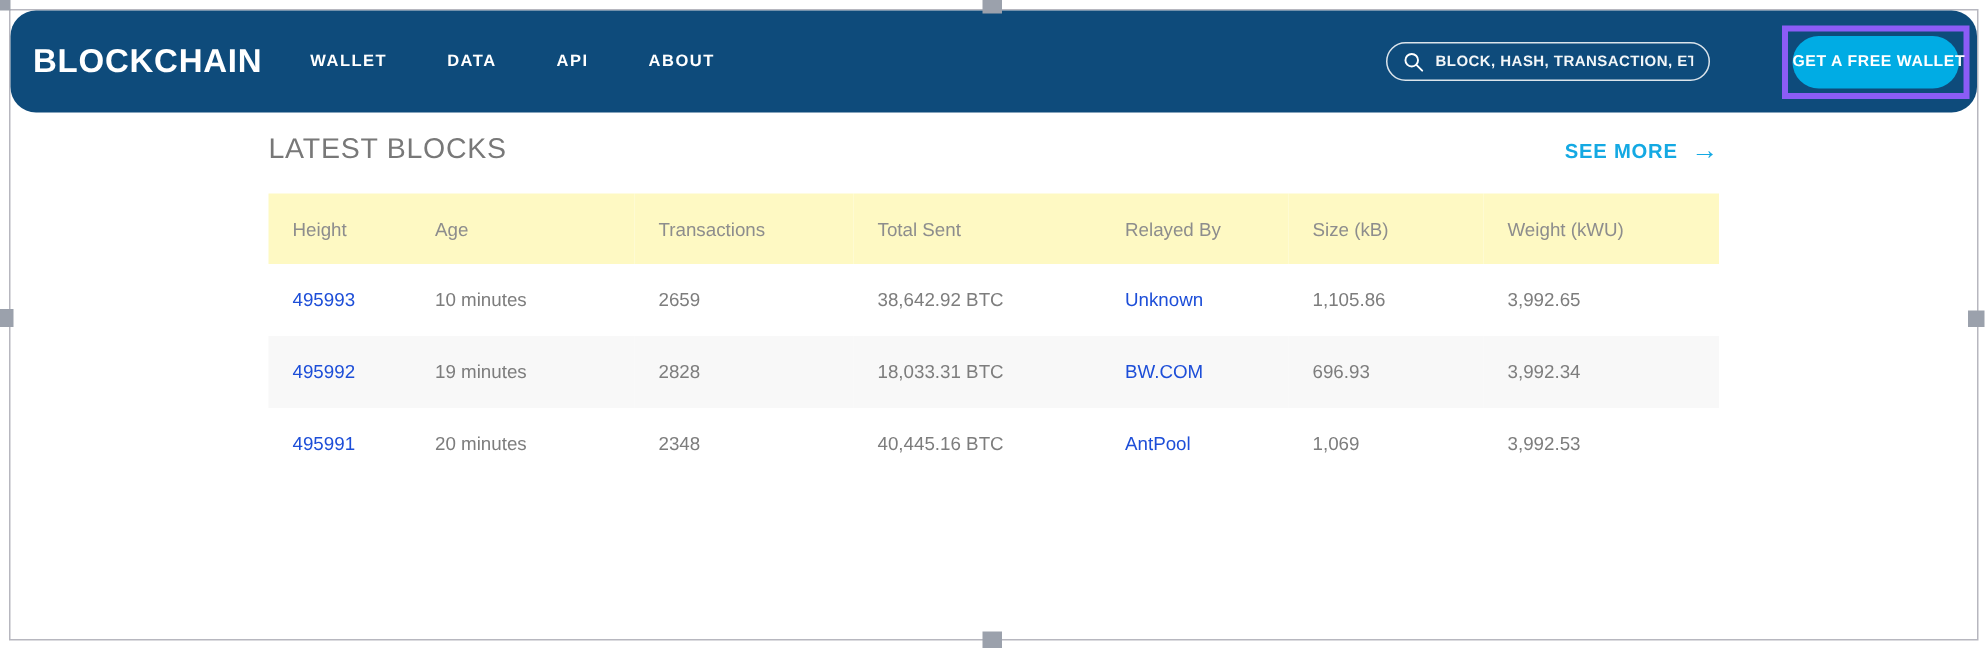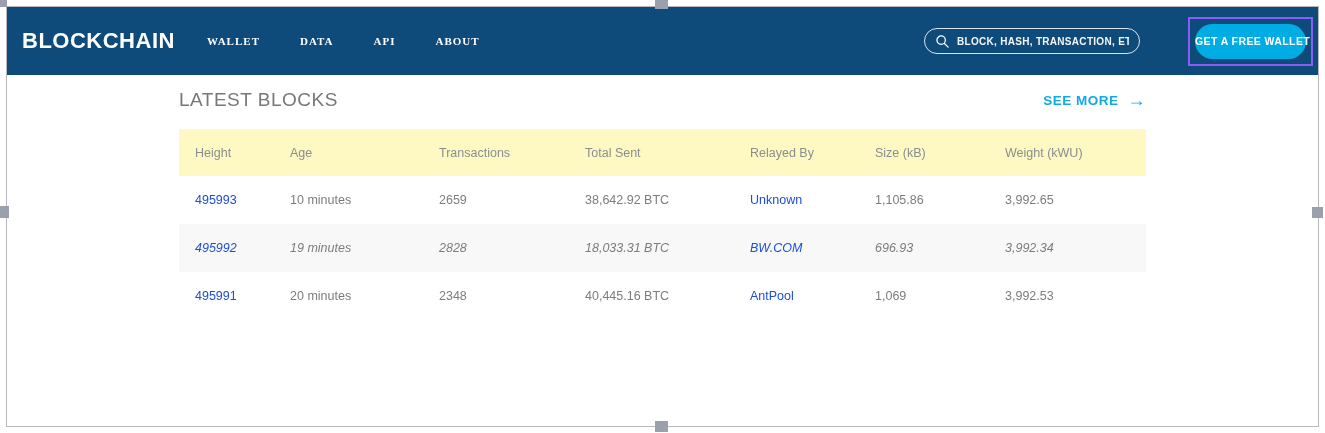--- a/index.html
+++ b/index.html
@@ -12,56 +12,56 @@
            border:1px solid #b7b7bf; pointer-events:none; }
   .handle { position:absolute; background:#9ba1ac; z-index:30; }
   .h-tl { left:0; top:0; width:7px; height:7px; }
   .h-tc { left:655px; top:0; width:13px; height:9px; }
   .h-lc { left:0; top:206px; width:9px; height:12px; }
   .h-rc { left:1312px; top:207px; width:11px; height:11px; }
   .h-bc { left:655px; top:421px; width:13px; height:11px; }
 
   
   .topbar { position:absolute; top:7px; left:7px; right:7px; height:68px;
-            background:#0e4b7b; display:flex; align-items:center; z-index:5; }
+            background:#0e4b7b; display:flex; align-items:center; z-index:5;border-radius:17px; }
   .logo { margin-left:15px; font-size:22px; font-weight:bold; color:#fff;
           letter-spacing:0.5px; cursor:pointer; white-space:nowrap; }
   .nav { display:flex; align-items:center; margin-left:32px; }
   .nav-item { margin-right:40px; font-size:11px; font-weight:bold; color:#fff;
-              letter-spacing:1px; cursor:pointer; white-space:nowrap;font-family:Liberation Serif, serif; }
+              letter-spacing:1px; cursor:pointer; white-space:nowrap; }
   .search-pill { margin-left:auto; margin-right:48px; width:216px; height:26px;
                  border:1px solid rgba(255,255,255,0.85); border-radius:14px;
                  display:flex; align-items:center; padding:0 10px; }
   .search-pill svg { flex:0 0 auto; margin-right:7px; }
   .search-input { flex:1; background:transparent; border:none; outline:none;
                   color:#fff; font-size:10px; font-weight:bold; letter-spacing:0.3px;
                   font-family:"Liberation Sans", sans-serif; min-width:0; }
   .search-input::placeholder { color:#fff; opacity:0.95; }
   .annotation-box { margin-right:5px; width:125px; height:49px;
-                    border:2px solid #8b5cf6; display:flex; align-items:center;
+                    border:4px solid #8b5cf6; display:flex; align-items:center;
                     justify-content:center; }
   .wallet-btn { width:111px; height:35px; border:none; border-radius:18px;
                 background:#00ace4; color:#fff; font-size:10.5px; font-weight:bold;
                 letter-spacing:0.4px; cursor:pointer; white-space:nowrap;
                 font-family:"Liberation Sans", sans-serif; }
 
   
   .page { position:absolute; top:75px; left:7px; right:7px; bottom:7px; background:#fff; }
   .container { width:967px; margin:0 auto; padding-top:14px; }
   .title-row { display:flex; justify-content:space-between; align-items:center; height:22px; }
   .page-title { font-size:19px; color:#787878; letter-spacing:0.5px; }
   .see-more { font-size:13.5px; font-weight:bold; color:#14a9e3; letter-spacing:0.5px;
               cursor:pointer; display:flex; align-items:center; }
   .see-more .arrow { font-size:18px; margin-left:9px; font-weight:normal; }
 
   table.blocks { margin-top:18px; width:967px; border-collapse:collapse; table-layout:fixed; }
   .blocks th { height:47px; background:#fef9c3; font-weight:normal; text-align:left;
                font-size:12.5px; color:#8d8d8d; padding-left:16px; }
   .blocks td { height:48px; font-size:12.5px; color:#7d7d7d; padding-left:16px; }
-  .blocks tr.alt td { background:#f8f8f8;font-style:italic; }
+  .blocks tr.alt td { background:#f8f8f8; }
   .blocks .link { color:#1d4ed8; cursor:pointer; }
 </style>
 </head>
 <body>
 
 <div id="app">
 
   <div class="topbar">
     <div class="logo">BLOCKCHAIN</div>
     <div class="nav">

